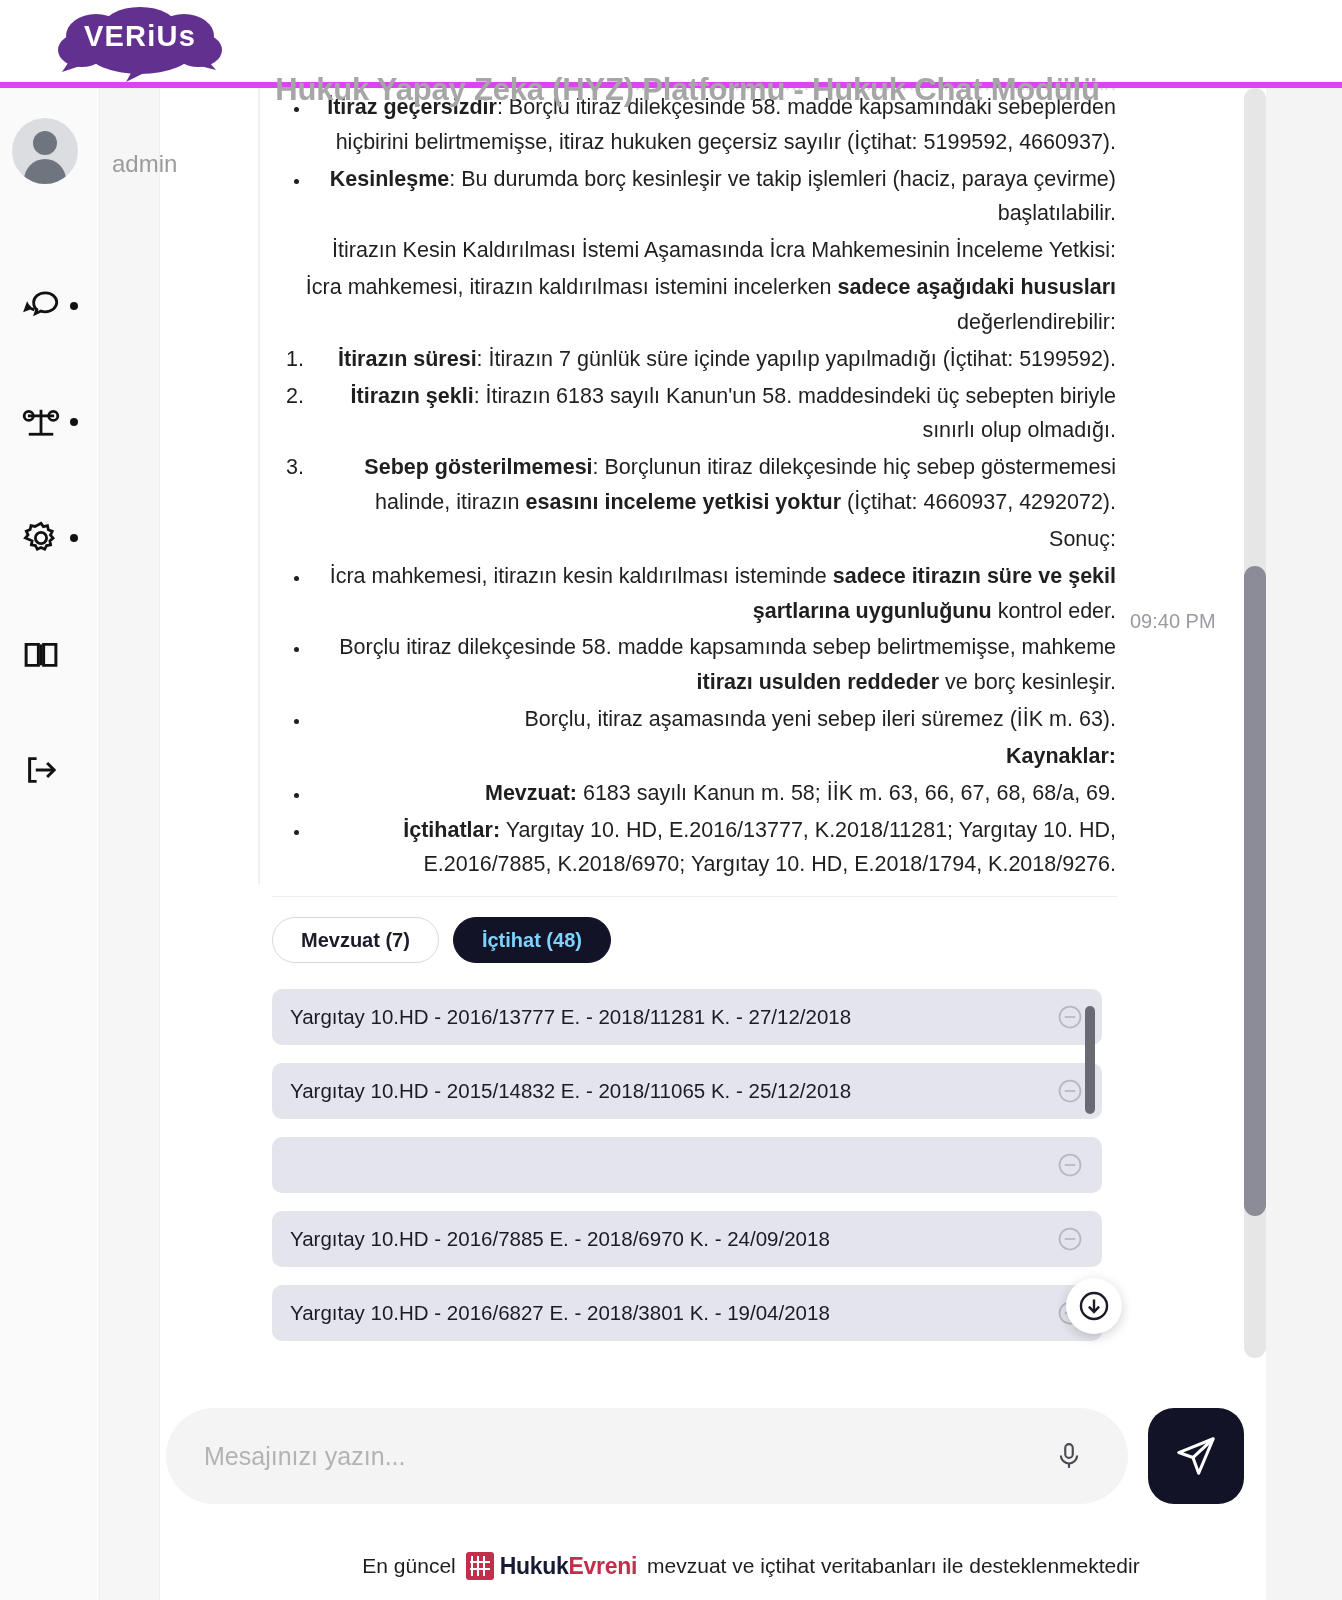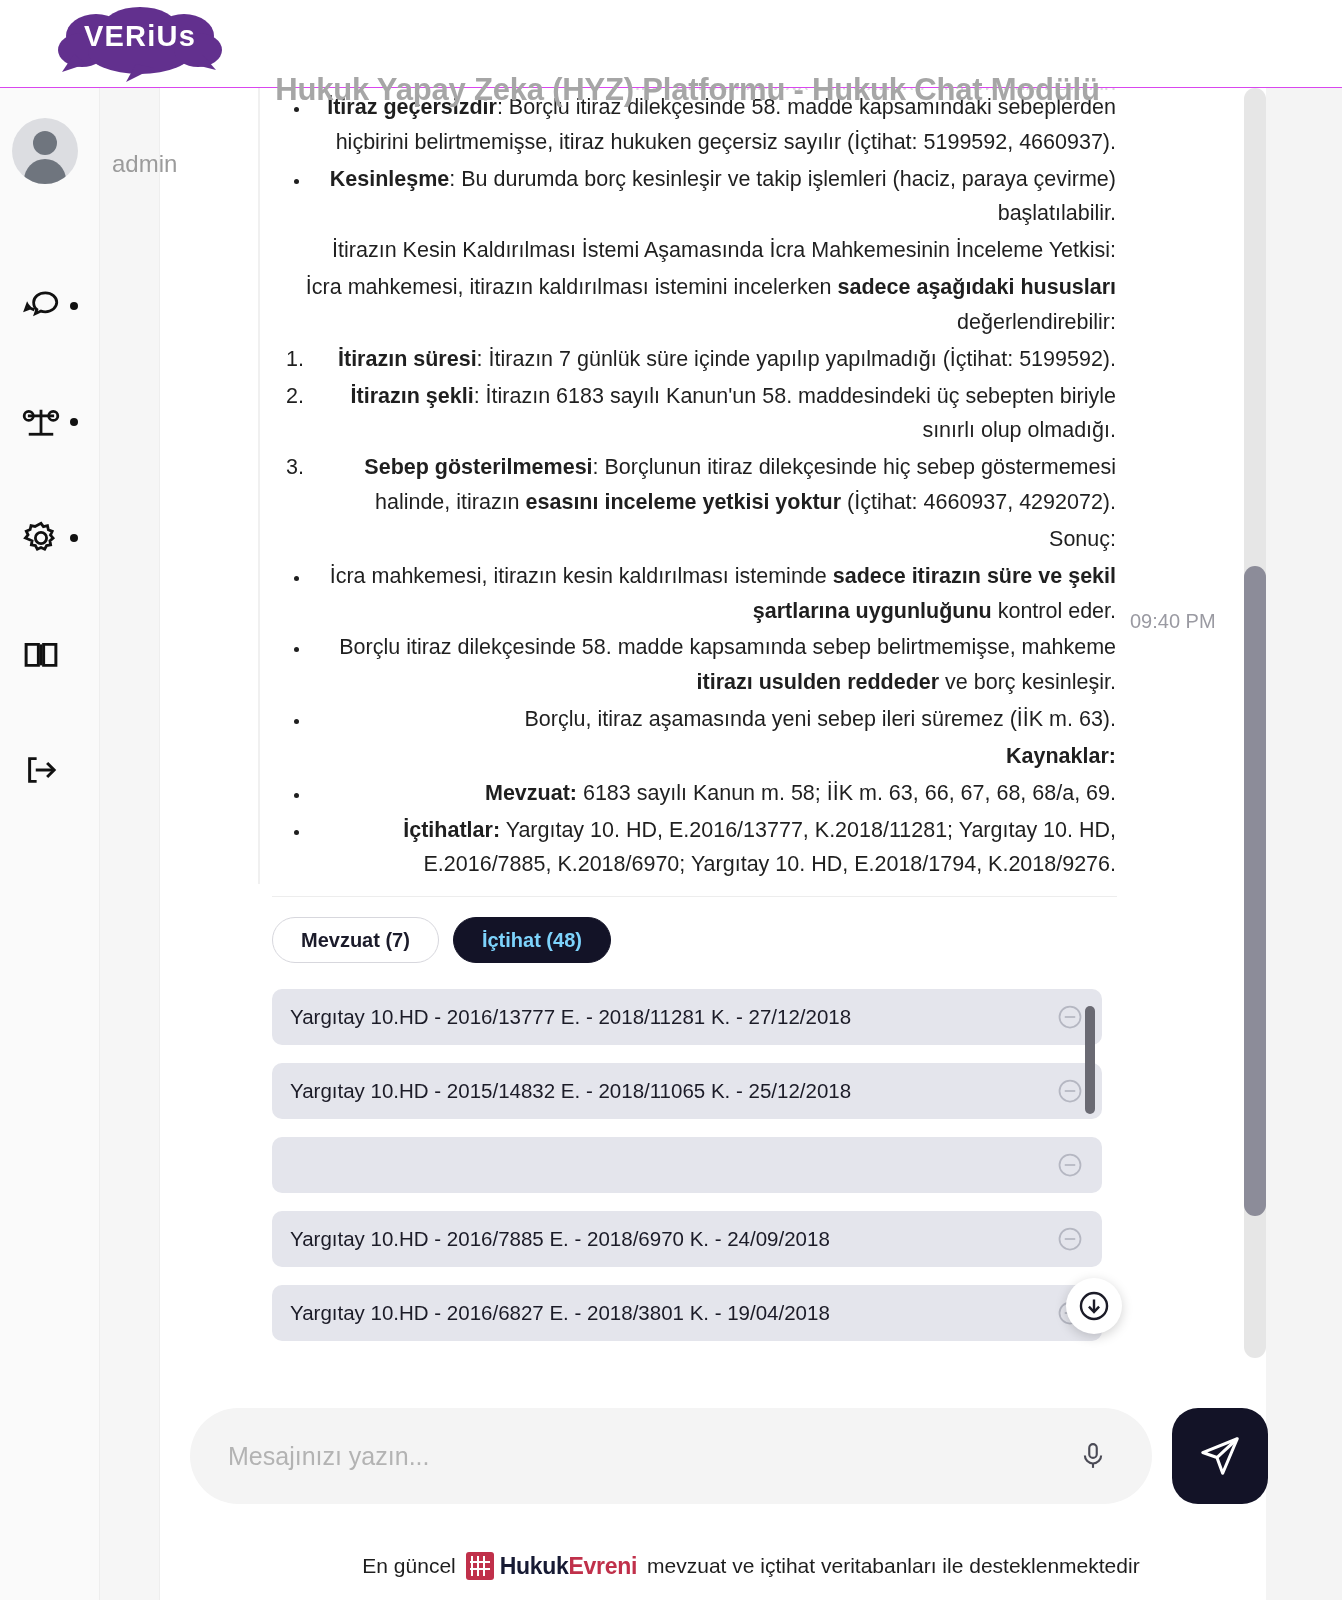--- a/index.html
+++ b/index.html
@@ -9,21 +9,21 @@
     overflow: hidden;
     background: #ffffff;
     font-family: "Liberation Sans", sans-serif;
   }
   .app { position: relative; width: 1342px; height: 1600px; background: #fff; }
 
   
   .header {
     position: absolute; left: 0; top: 0; width: 1342px; height: 88px;
     background: #ffffff;
-    border-bottom: 1px solid #d946ef;
+    border-bottom: 6px solid #d946ef;
     z-index: 40;
   }
   .logo {
     position: absolute; left: 52px; top: 6px; width: 176px; height: 76px;
   }
   .logo svg { display: block; }
 
   .header-title {
     position: absolute; left: 0; top: 0; width: 1342px; height: 88px;
     display: flex; align-items: center; justify-content: center;
@@ -172,21 +172,21 @@
     background: #8c8c99; border-radius: 11px;
     cursor: pointer;
   }
   .right-gutter {
     position: absolute; left: 1106px; top: 0; width: 76px; height: 1512px;
     background: #f4f4f4;
   }
 
   
   .composer {
-    position: absolute; left: 30px; top: 1320px; width: 1060px; height: 100px;
+    position: absolute; left: 6px; top: 1320px; width: 1060px; height: 100px;
   }
   .input-wrap {
     position: absolute; left: 0; top: 0; width: 962px; height: 96px;
     background: #f4f4f4; border-radius: 48px;
     display: flex; align-items: center;
   }
   .msg-input {
     border: none; outline: none; background: transparent;
     margin-left: 38px; width: 820px; height: 60px;
     font-size: 25px; font-family: "Liberation Sans", sans-serif;

